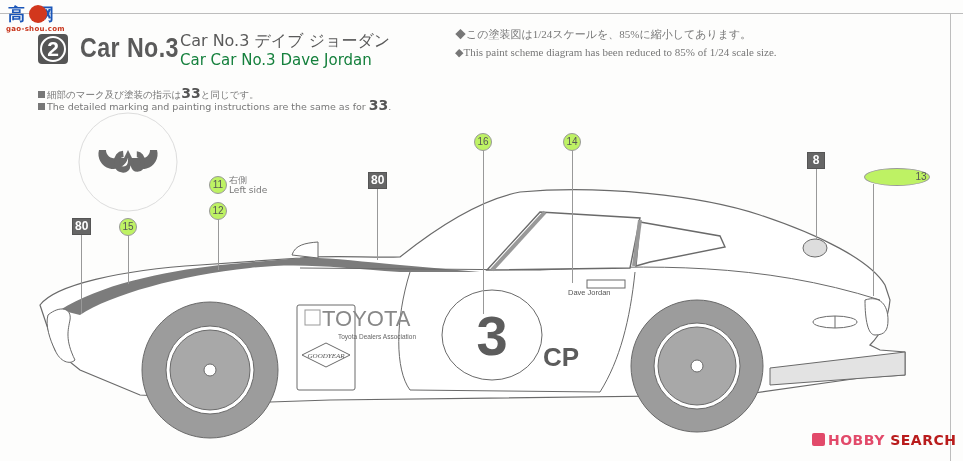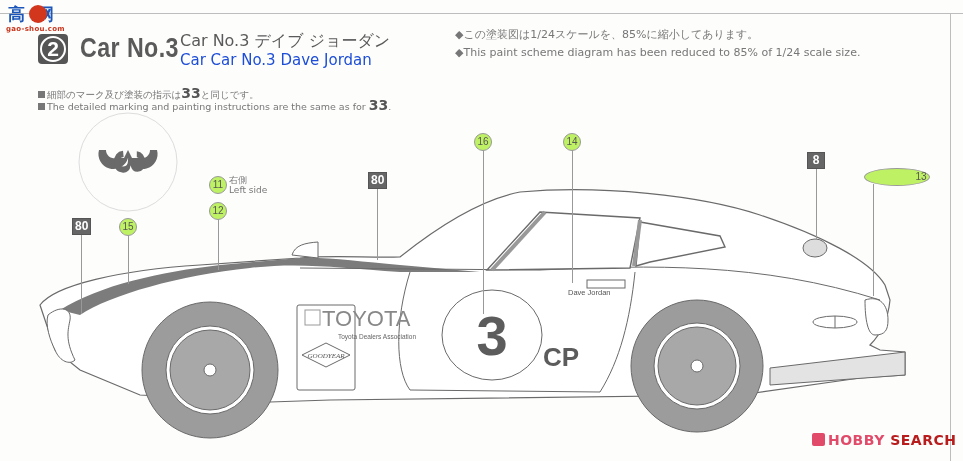--- a/index.html
+++ b/index.html
@@ -7,25 +7,25 @@
   .top-rule { position:absolute; left:0; top:13px; width:963px; height:1px; background:#bdbdbd; }
   .right-rule { position:absolute; left:950px; top:13px; width:1px; height:448px; background:#bdbdbd; }
   .wm { position:absolute; left:4px; top:3px; width:72px; height:34px; }
   .wm .cn { font-family:"DejaVu Sans", sans-serif; font-weight:bold; color:#1b56b8; font-size:17px; letter-spacing:3px; position:absolute; left:4px; top:0; }
   .wm .thumb { position:absolute; left:25px; top:2px; width:18px; height:18px; border-radius:50%; background:#d2371d; }
   .wm .url { position:absolute; left:2px; top:22px; font-size:7px; font-weight:bold; color:#c8361d; letter-spacing:0.3px; }
   .badge-num { position:absolute; left:38px; top:34px; width:30px; height:30px; background:#555; border-radius:4px; color:#fff; font:bold 26px "Liberation Sans", sans-serif; display:flex; align-items:center; justify-content:center; }
   .badge-num span { display:inline-block; width:26px; height:26px; border-radius:50%; background:#555; border:2px solid #fff; box-sizing:border-box; text-align:center; line-height:22px; font-size:21px; }
   .title-main { position:absolute; left:80px; top:33px; font:bold 27px "Liberation Sans", sans-serif; color:#5a5a5a; transform:scaleX(0.86); transform-origin:left; letter-spacing:0.5px; }
   .title-jp { position:absolute; left:180px; top:31px; font:16px "DejaVu Sans", sans-serif; color:#5a5a5a; }
-  .title-en { position:absolute; left:180px; top:51px; font:15px "DejaVu Sans", sans-serif; color:#1d4ed8; }
+  .title-en { position:absolute; left:180px; top:51px; font:15px "DejaVu Sans", sans-serif; color:#15803d; }
   .note { position:absolute; left:38px; font-size:9.5px; color:#777; }
   .note b { font-size:14px; color:#555; font-weight:bold; }
   .note .sq { display:inline-block; width:7px; height:7px; background:#777; margin-right:2px; }
-  .scale-note { position:absolute; left:455px; font-size:11px; color:#777; }
+  .scale-note { position:absolute; left:455px; font-size:11px; color:#777;font-family:Liberation Serif, serif; }
   .callout { position:absolute; width:16px; height:16px; border:1px solid #999; border-radius:50%; font:10px "Liberation Sans", sans-serif; color:#555; text-align:center; line-height:16px; background:#bef264; }
   .sqlabel { position:absolute; height:15px; padding:0 2px; background:#666; color:#fff; font:bold 12px "Liberation Sans", sans-serif; line-height:15px; text-align:center; border:1px solid #555; }
   .leader { position:absolute; width:1px; background:#999; }
   .side-label { position:absolute; font-size:9px; color:#777; line-height:10px; }
   .hobby { position:absolute; left:812px; top:432px; font:bold 14px "DejaVu Sans", sans-serif; letter-spacing:0.5px; }
   .hobby .ic { display:inline-block; width:13px; height:13px; background:#e24a6a; border-radius:2px; vertical-align:-1px; margin-right:3px; }
   .hobby .h { color:#e24a6a; }
   .hobby .s { color:#b91c1c; }
   svg.car { position:absolute; left:0; top:0; }
 </style>

